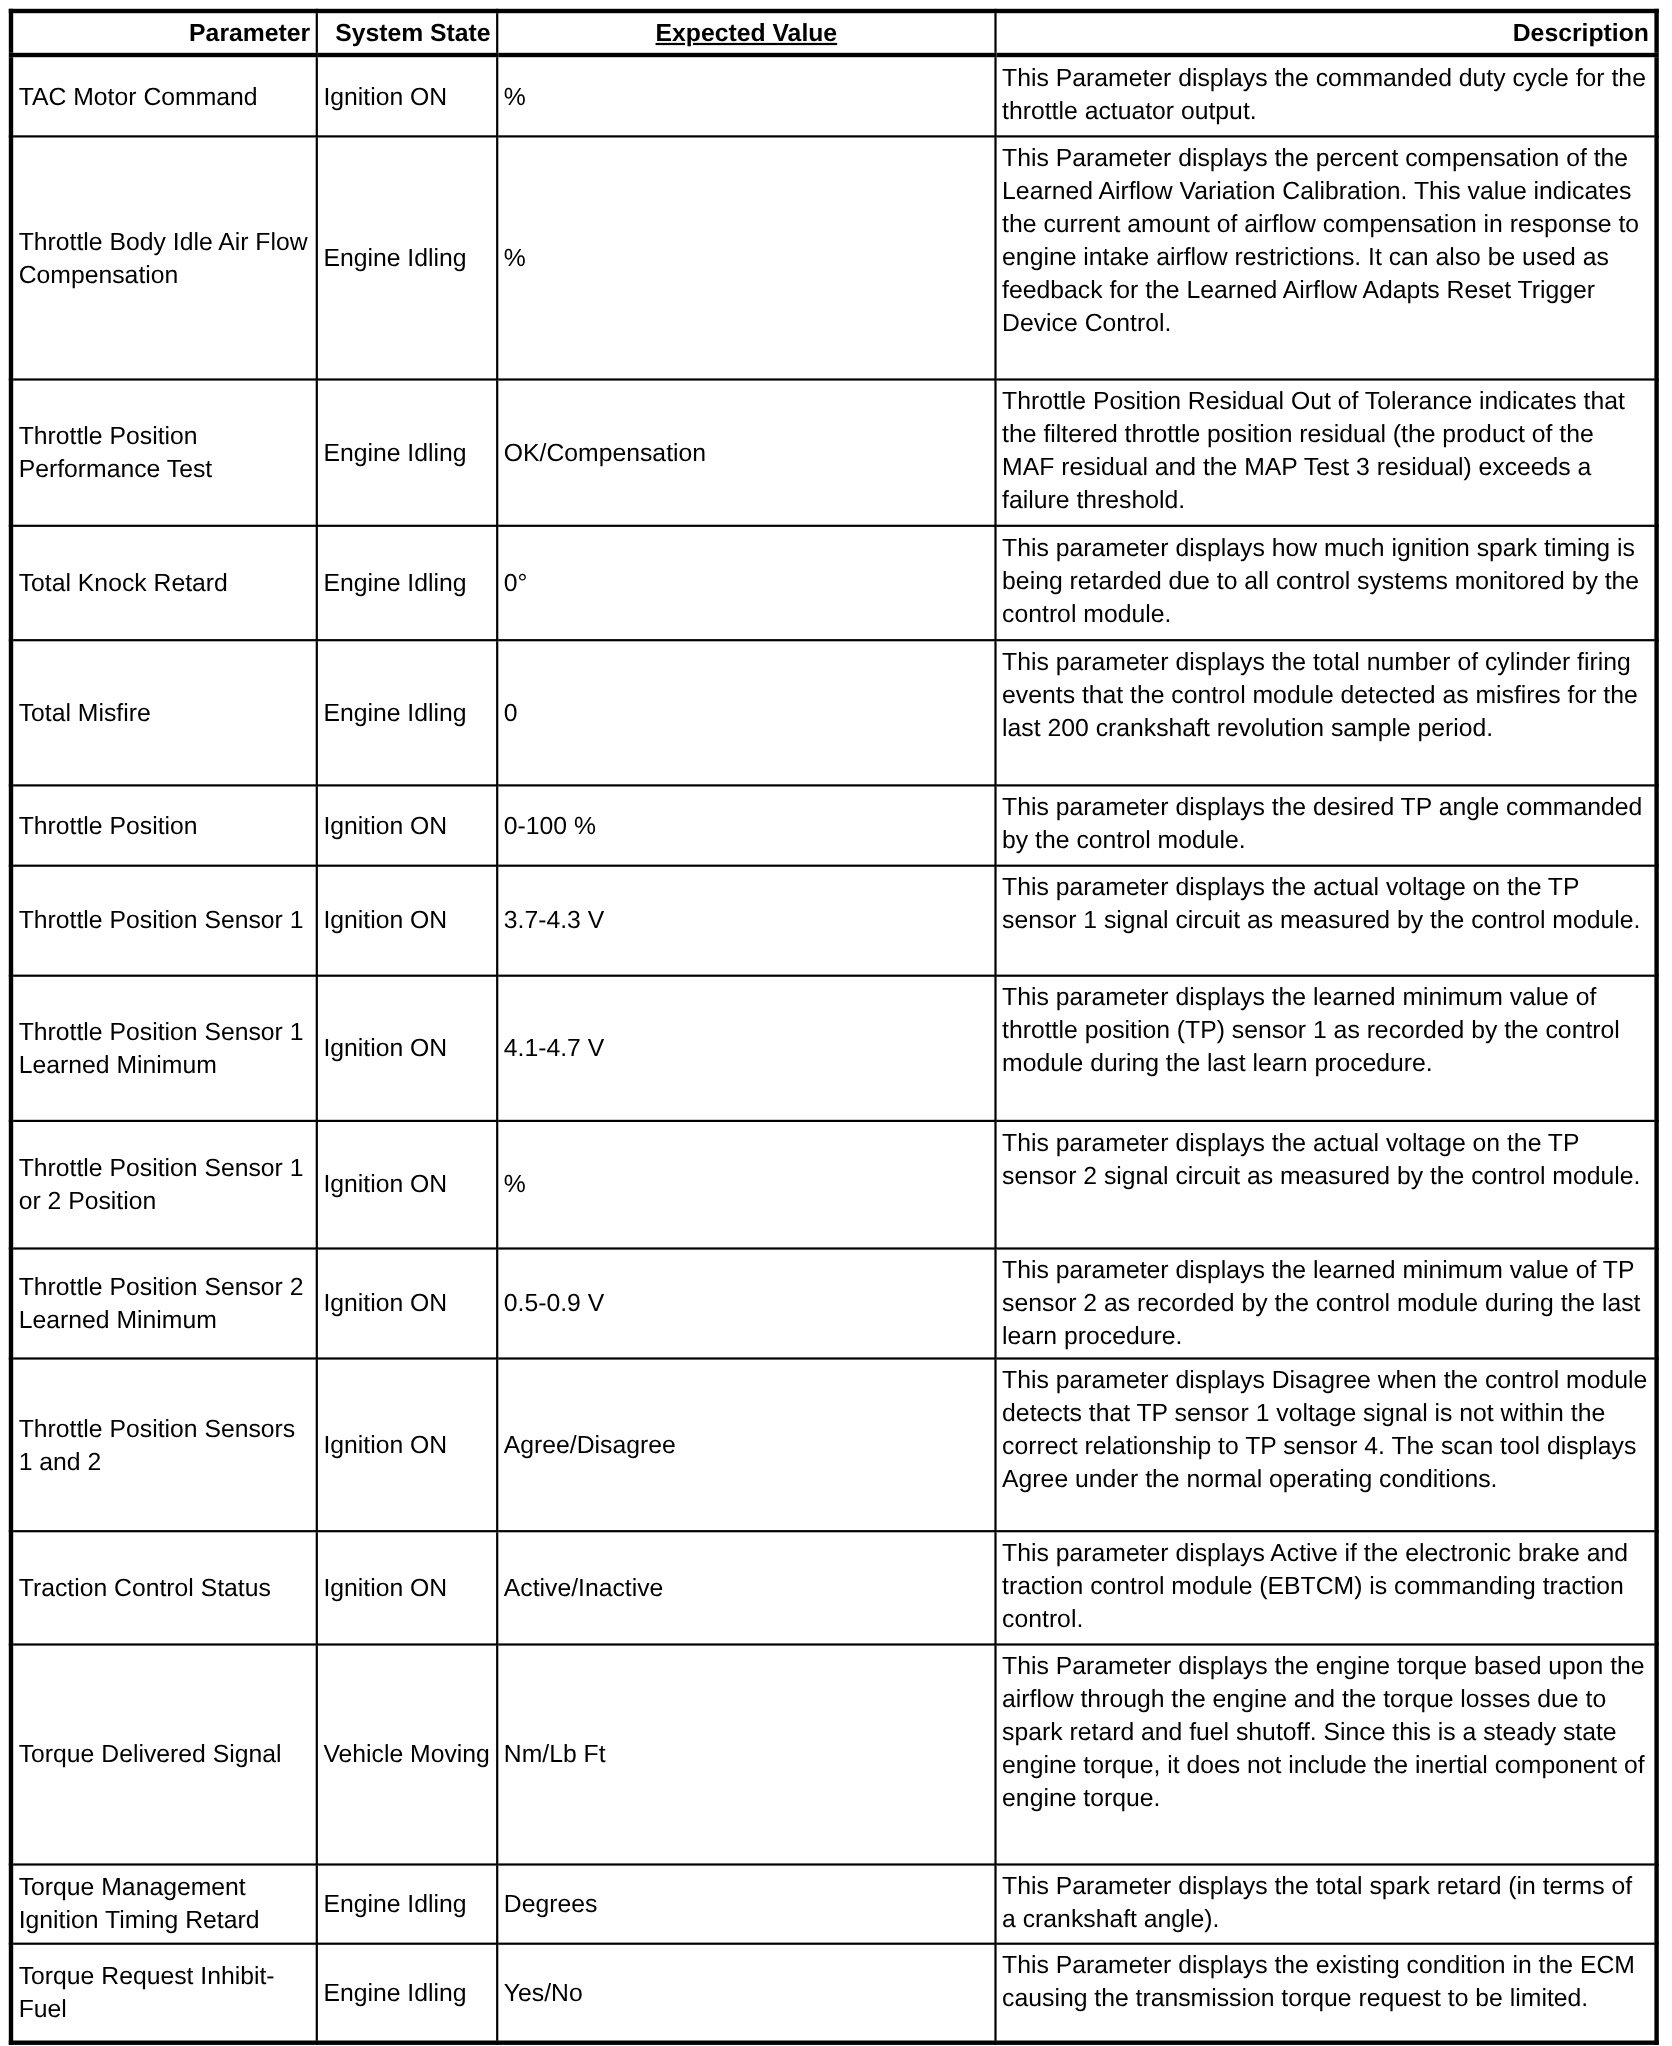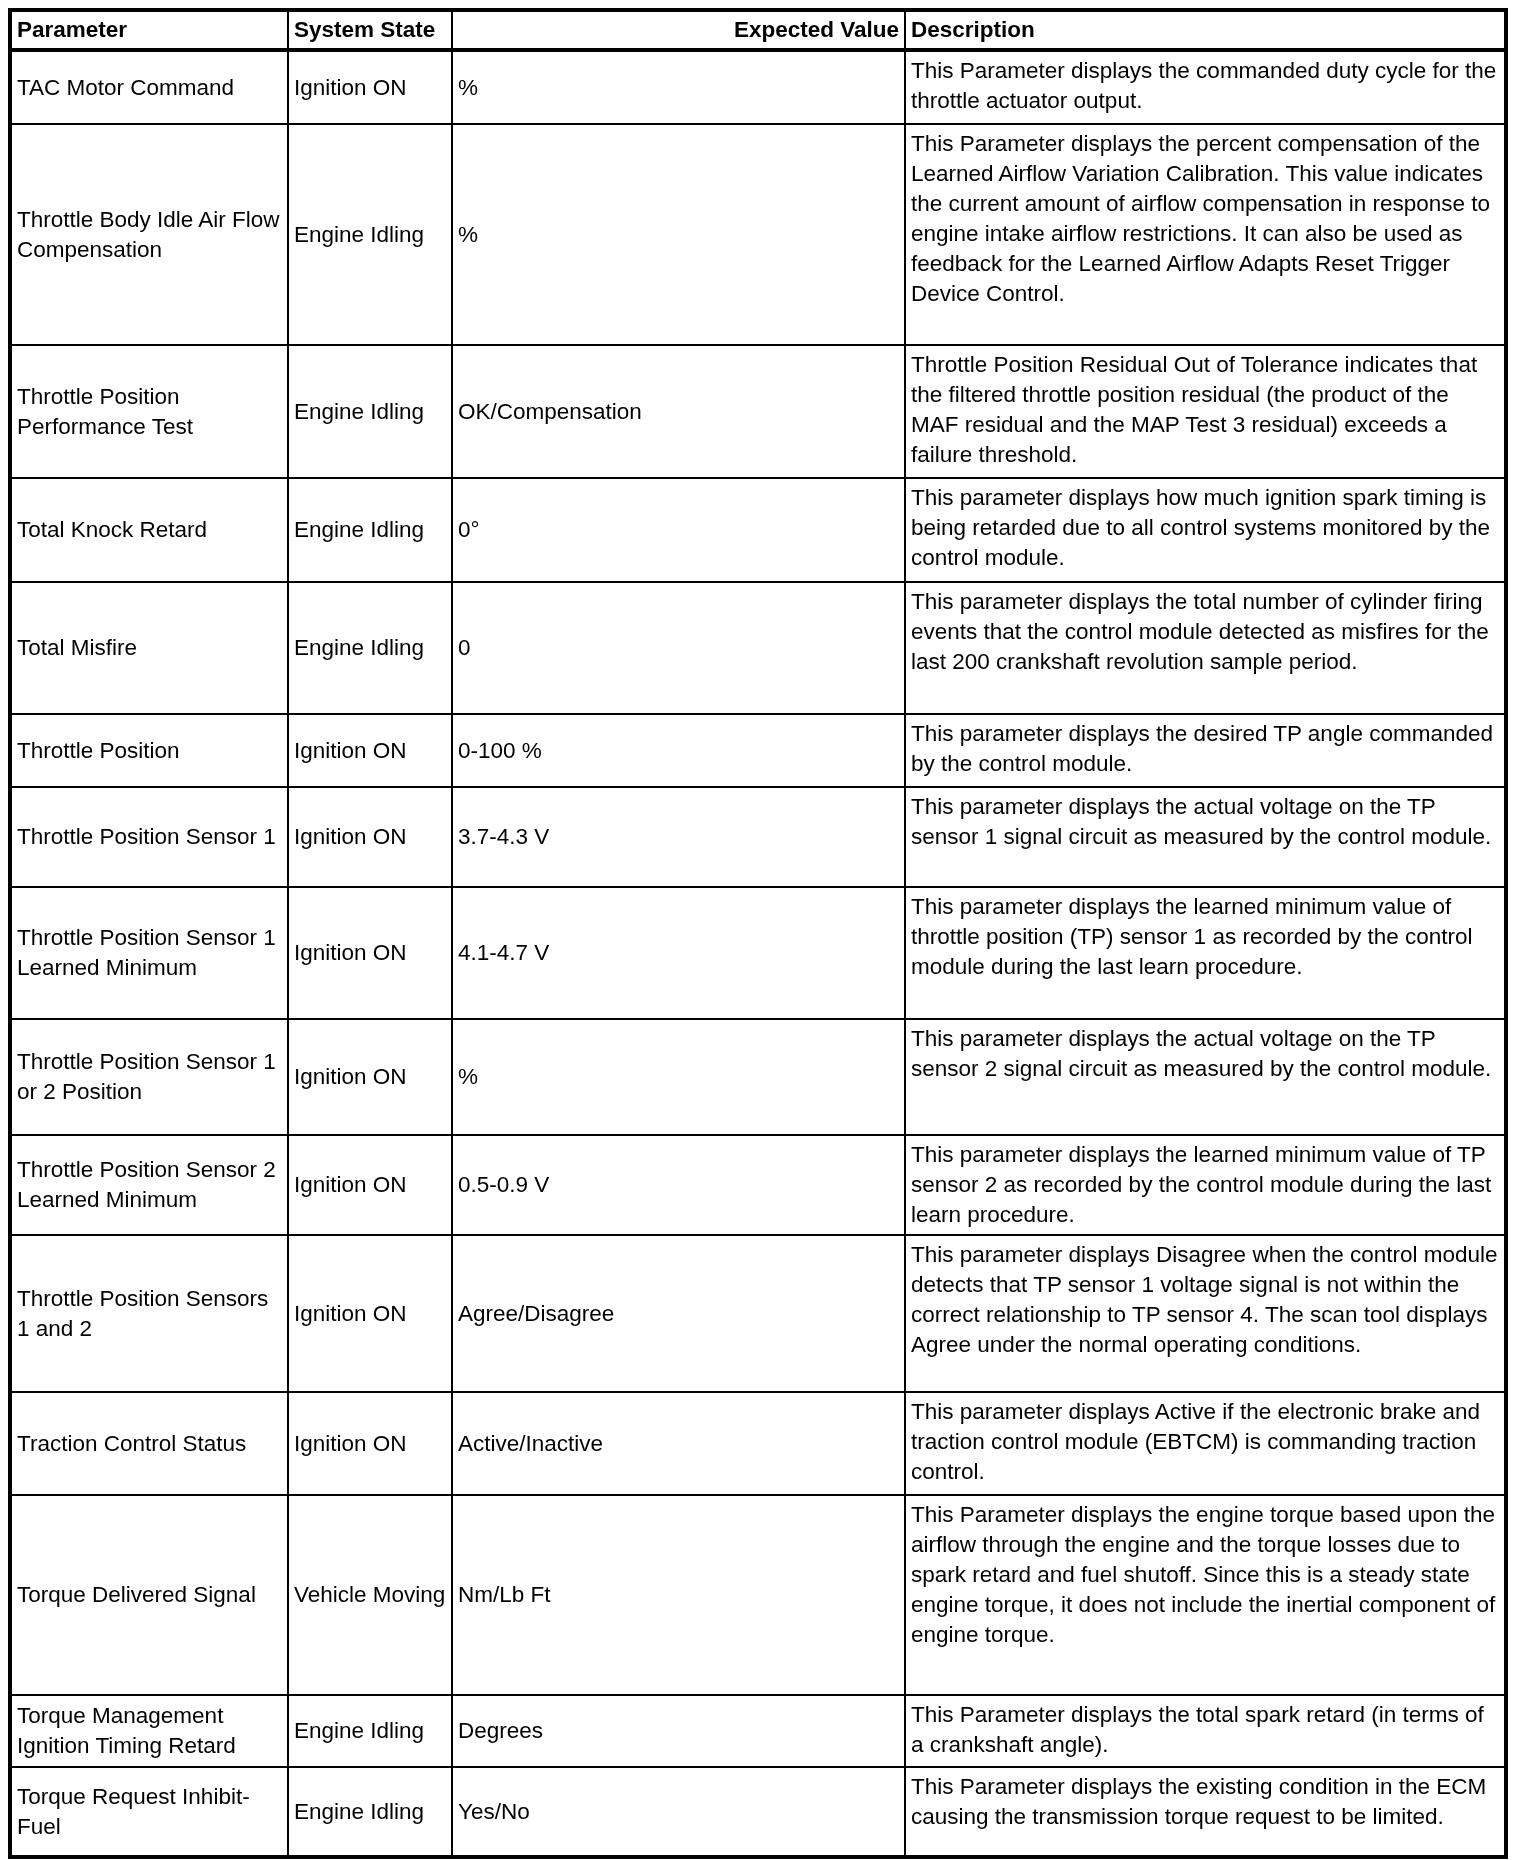--- a/index.html
+++ b/index.html
@@ -16,26 +16,26 @@
     .doc-table th, .doc-table td {
       border: 2px solid #000;
       padding: 0 5px;
       vertical-align: middle;
       text-align: left;
       font-size: 22.5px;
       line-height: 30px;
     }
     .doc-table th {
       font-weight: bold;
-      text-align: left;
+      text-align: right;
       height: 36px;
       border-bottom: 4px solid #000;
       white-space: nowrap;
     }
-    .doc-table th.left { text-align: right; }
+    .doc-table th.left { text-align: center; text-decoration: underline; }
     .col-param { width: 278px; }
     .col-state { width: 164px; }
     .col-value { width: 453px; }
     .col-desc { width: auto; }
     .doc-table td.desc { vertical-align: top; padding-top: 4px; padding-bottom: 4px; }
   </style>
 </head>
 <body>
 
 <table class="doc-table">

